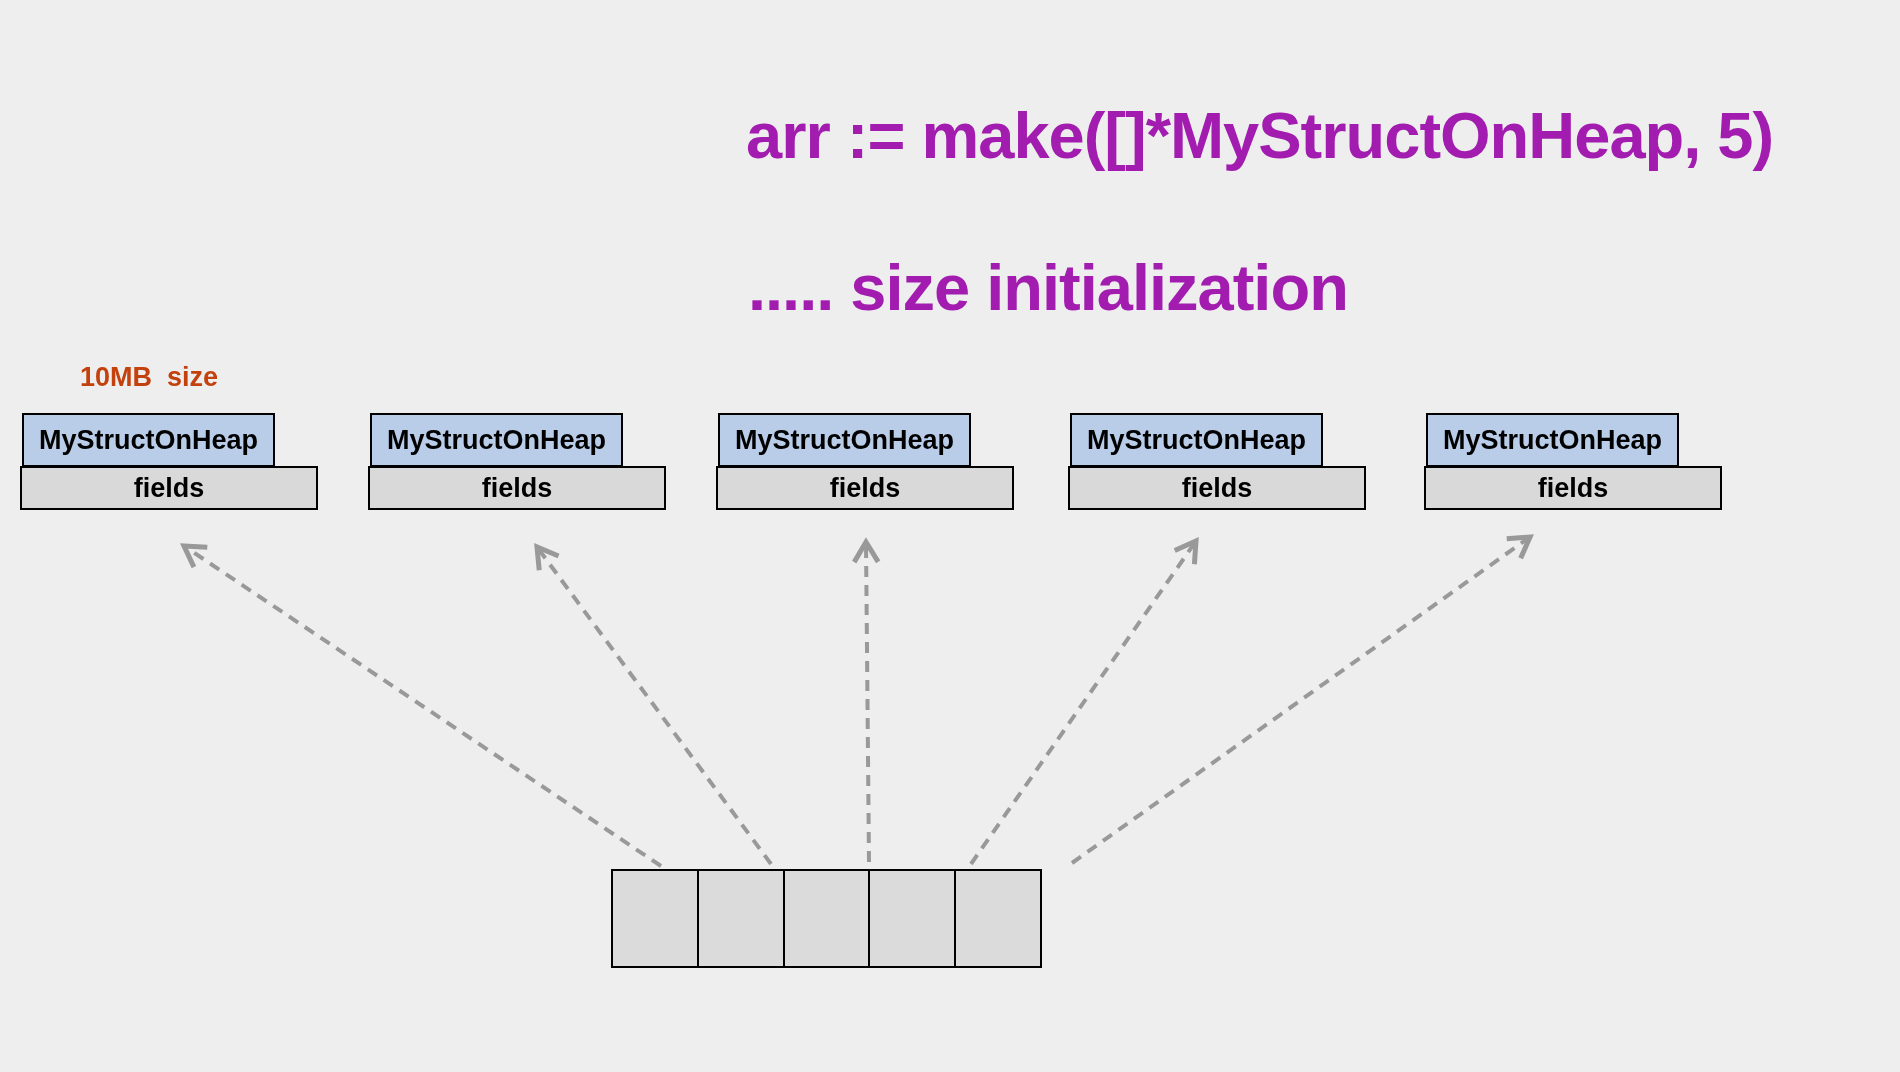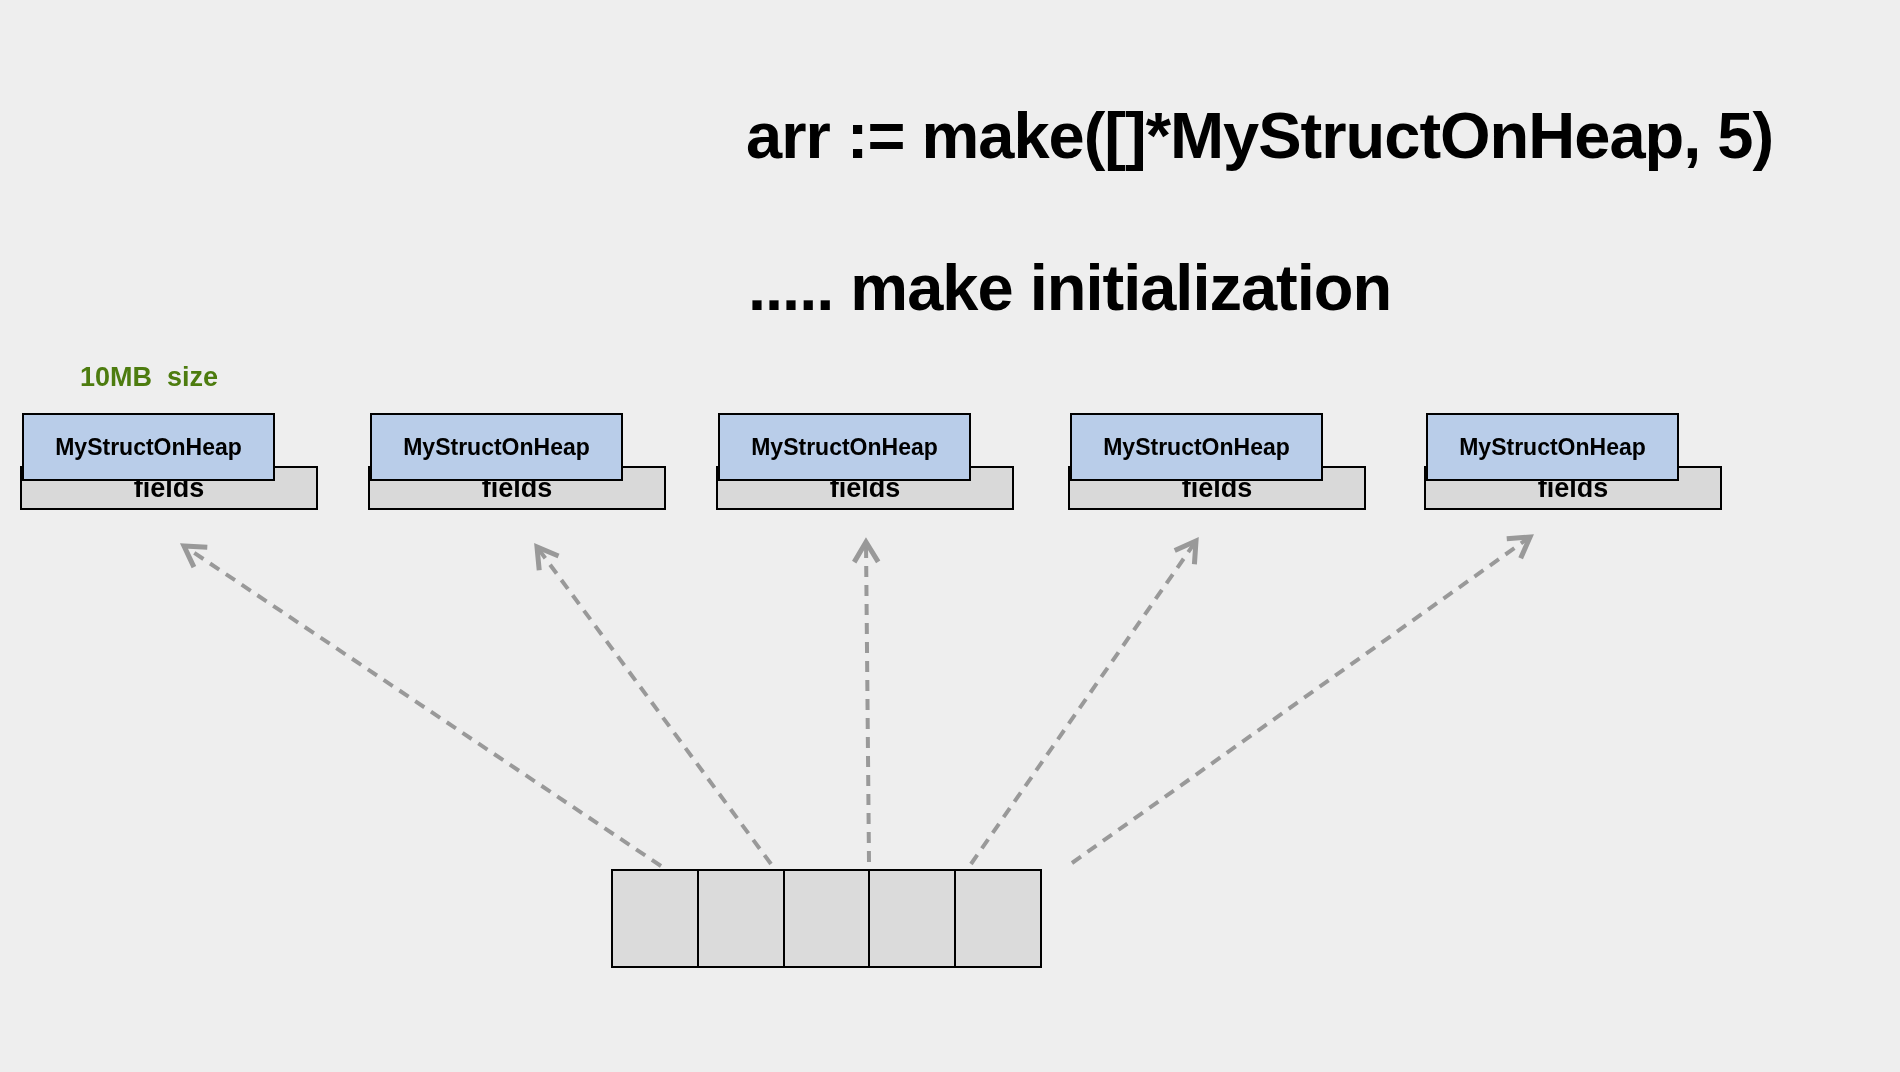--- a/index.html
+++ b/index.html
@@ -10,56 +10,56 @@
   }
   .canvas {
     position: relative;
     width: 1900px;
     height: 1072px;
     background: #eeeeee;
     overflow: hidden;
   }
   .code-line {
     position: absolute;
-    color: #000000;
+    color: #a21caf;
     font-weight: 700;
     font-size: 65px;
     letter-spacing: -1px;
     white-space: pre;
   }
   .code-line1 { left: 746px; top: 98px; }
   .code-line2 { left: 748px; top: 250px; }
   .size-label {
     position: absolute;
     left: 80px;
     top: 362px;
     font-size: 27px;
     font-weight: 700;
-    color: #4d7c0f;
+    color: #c2410c;
     white-space: pre;
   }
   .struct {
     position: absolute;
     top: 413px;
     width: 298px;
     height: 112px;
   }
   .struct .hd {
     position: absolute;
     left: 2px;
     top: 0;
     width: 253px;
-    height: 68px;
+    height: 54px;
     box-sizing: border-box;
     background: #b9cde9;
     border: 2px solid #000;
     display: flex;
     align-items: center;
     justify-content: center;
-    font-size: 23px;
+    font-size: 27px;
     font-weight: 700;
     color: #000;
     z-index: 2;
   }
   .struct .bd {
     position: absolute;
     left: 0;
     top: 53px;
     width: 298px;
     height: 44px;
@@ -101,21 +101,21 @@
     top: 0;
     pointer-events: none;
   }
 </style>
 </head>
 <body>
 
 <div class="canvas">
 
   <div class="code-line code-line1">arr := make([]*MyStructOnHeap, 5)</div>
-  <div class="code-line code-line2">..... make initialization</div>
+  <div class="code-line code-line2">..... size initialization</div>
 
   <div class="size-label">10MB  size</div>
 
   <div class="struct s1">
     <div class="hd">MyStructOnHeap</div>
     <div class="bd">fields</div>
   </div>
   <div class="struct s2">
     <div class="hd">MyStructOnHeap</div>
     <div class="bd">fields</div>

